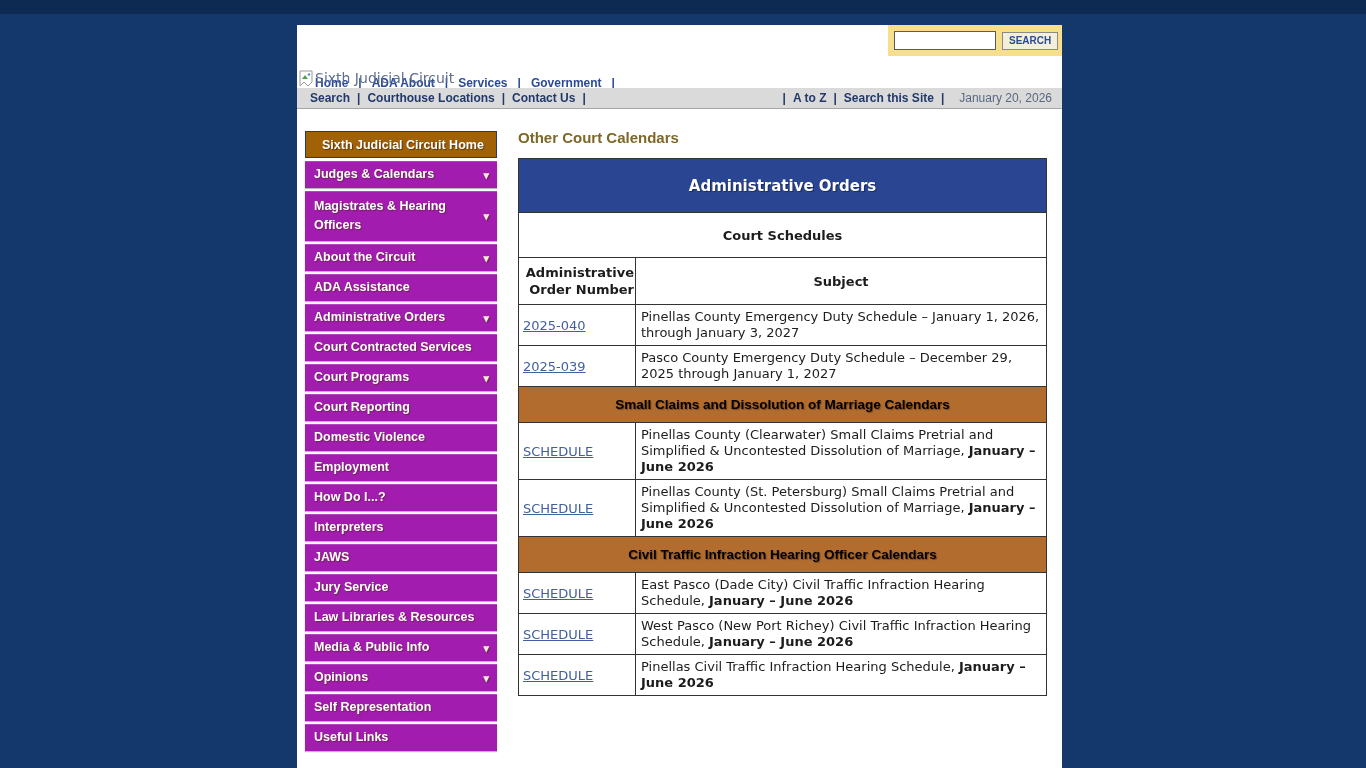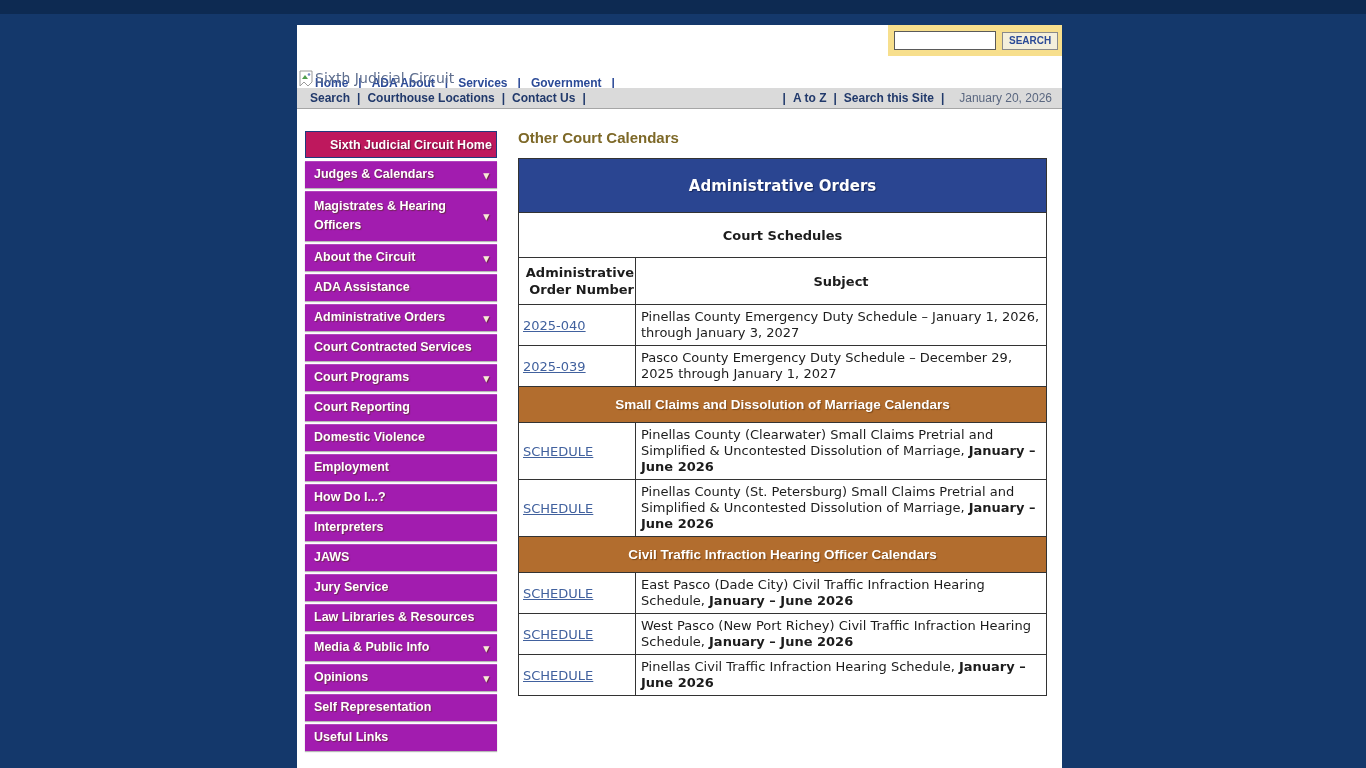--- a/index.html
+++ b/index.html
@@ -64,22 +64,22 @@
   }
   .util-left { padding-left: 13px; display: flex; align-items: center; }
   .util-right { margin-left: auto; padding-right: 10px; display: flex; align-items: center; }
   .util-bar a { color: #21396b; text-decoration: none; cursor: pointer; }
   .util-bar .sep { margin: 0 7px; }
   .util-date { font-weight: normal; color: #5a6780; margin-left: 8px; }
 
   
   .sidebar { position: absolute; left: 8px; top: 106px; width: 192px; }
   .sb-home {
-    background: #be185d; color: #fff; font-weight: bold; font-size: 12.5px;
-    height: 27px; line-height: 27px; padding-left: 24px; margin-bottom: 3px;
+    background: #a16207; color: #fff; font-weight: bold; font-size: 12.5px;
+    height: 27px; line-height: 27px; padding-left: 16px; margin-bottom: 3px;
     border: 1px solid #203a7e;
     text-shadow: 1px 1px 1px rgba(0,0,20,0.45);
     cursor: pointer;
   }
   .sb-item {
     position: relative;
     background: #a21caf; color: #fff; font-weight: bold; font-size: 12.5px;
     height: 27px; line-height: 27px; padding-left: 9px; margin-bottom: 3px;
     text-shadow: 1px 1px 1px rgba(70,45,0,0.55);
     box-shadow: inset 0 1px 0 rgba(255,255,255,0.18), 0 1px 1px rgba(0,0,0,0.28);
@@ -112,21 +112,21 @@
   }
   .t-sub td { text-align: center; font-weight: bold; height: 45px; font-size: 13px; }
   .t-head th { height: 47px; font-size: 13px; line-height: 17px; }
   .t-head th.h-num { text-align: right; padding: 2px 1px; font-weight: bold; }
   .t-head th.h-subj { text-align: center; font-weight: bold; }
   .order-row td { height: 39px; }
   td.link-cell { padding: 12px 4px; vertical-align: middle; }
   td.subj-cell { padding: 4px 5px; line-height: 16px; vertical-align: middle; }
   td.link-cell a { color: #41619e; text-decoration: underline; cursor: pointer; }
   .section-row td {
-    background: #b26d2e; color: #ffffff; font-weight: bold; text-align: center;
+    background: #b26d2e; color: #000000; font-weight: bold; text-align: center;
     height: 36px; font-size: 13.5px;
     font-family: "Liberation Sans", sans-serif;
     text-shadow: 1px 1px 1px rgba(80,40,0,0.55);
   }
 </style>
 </head>
 <body>
 
 <div class="top-band"></div>
 

